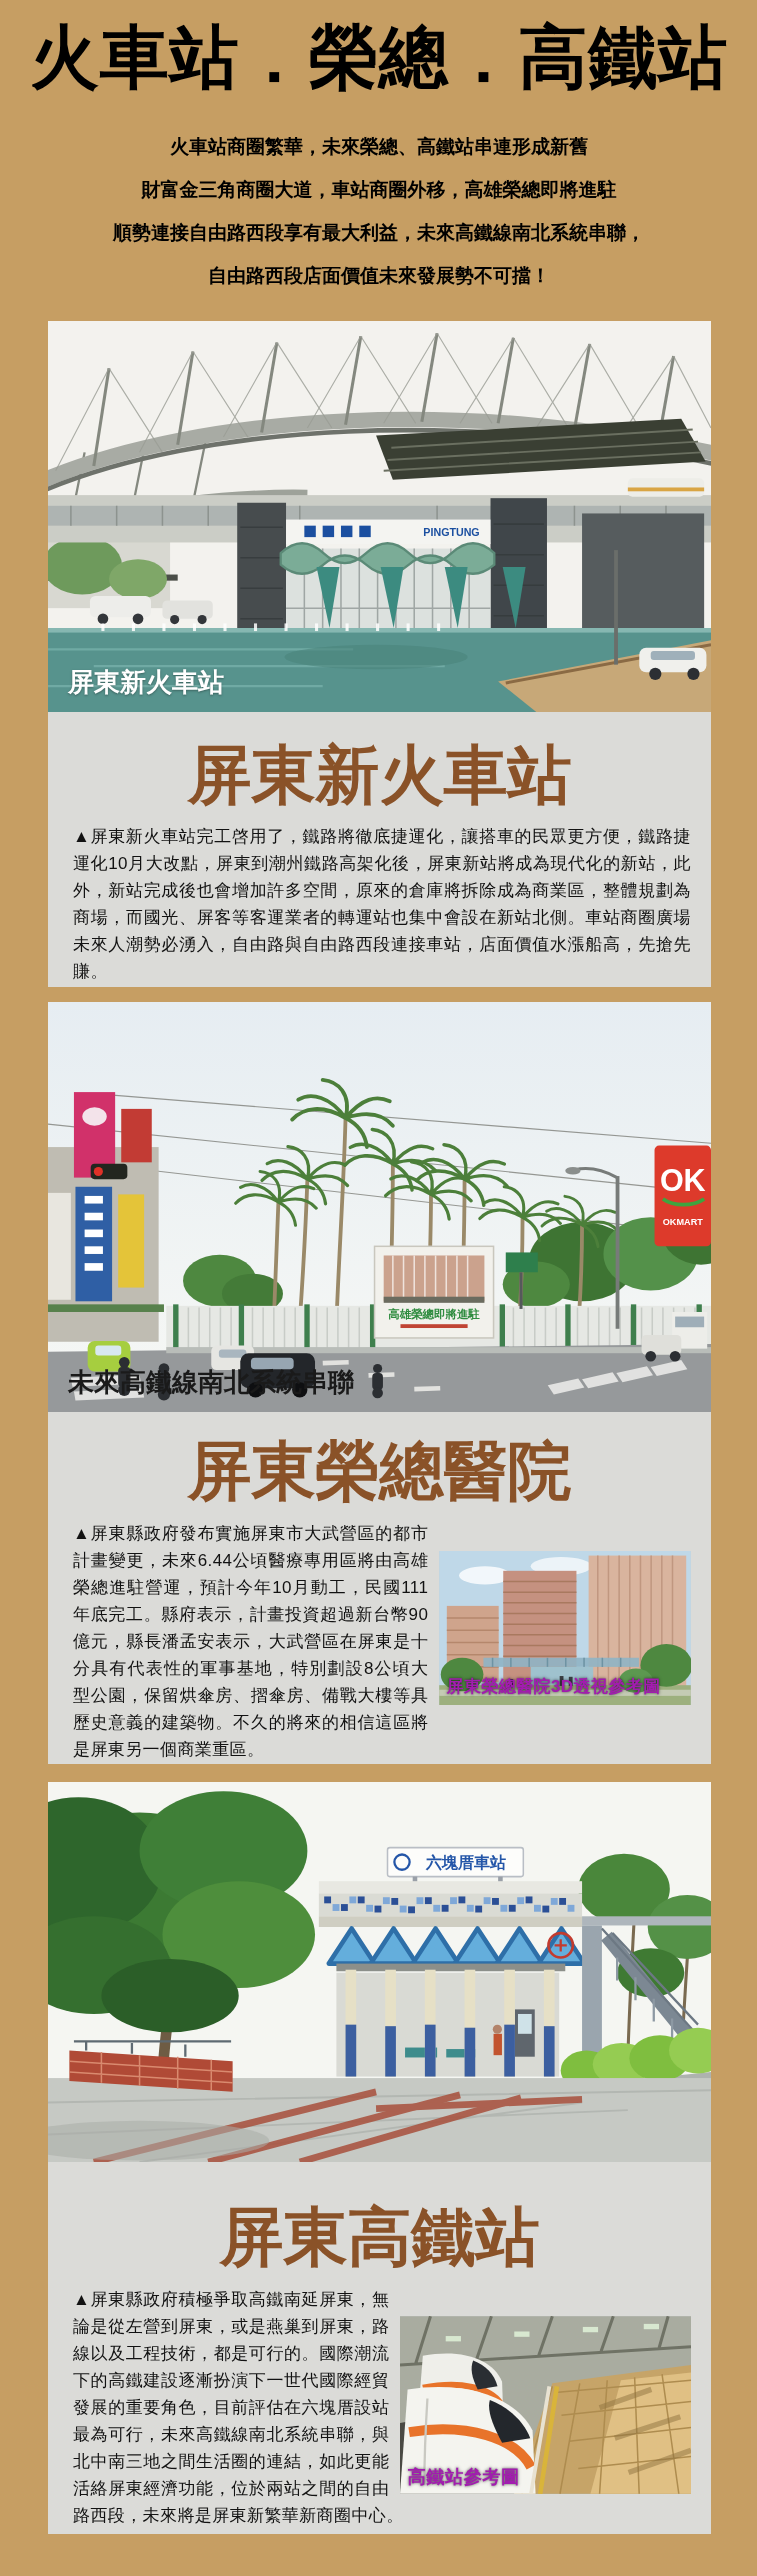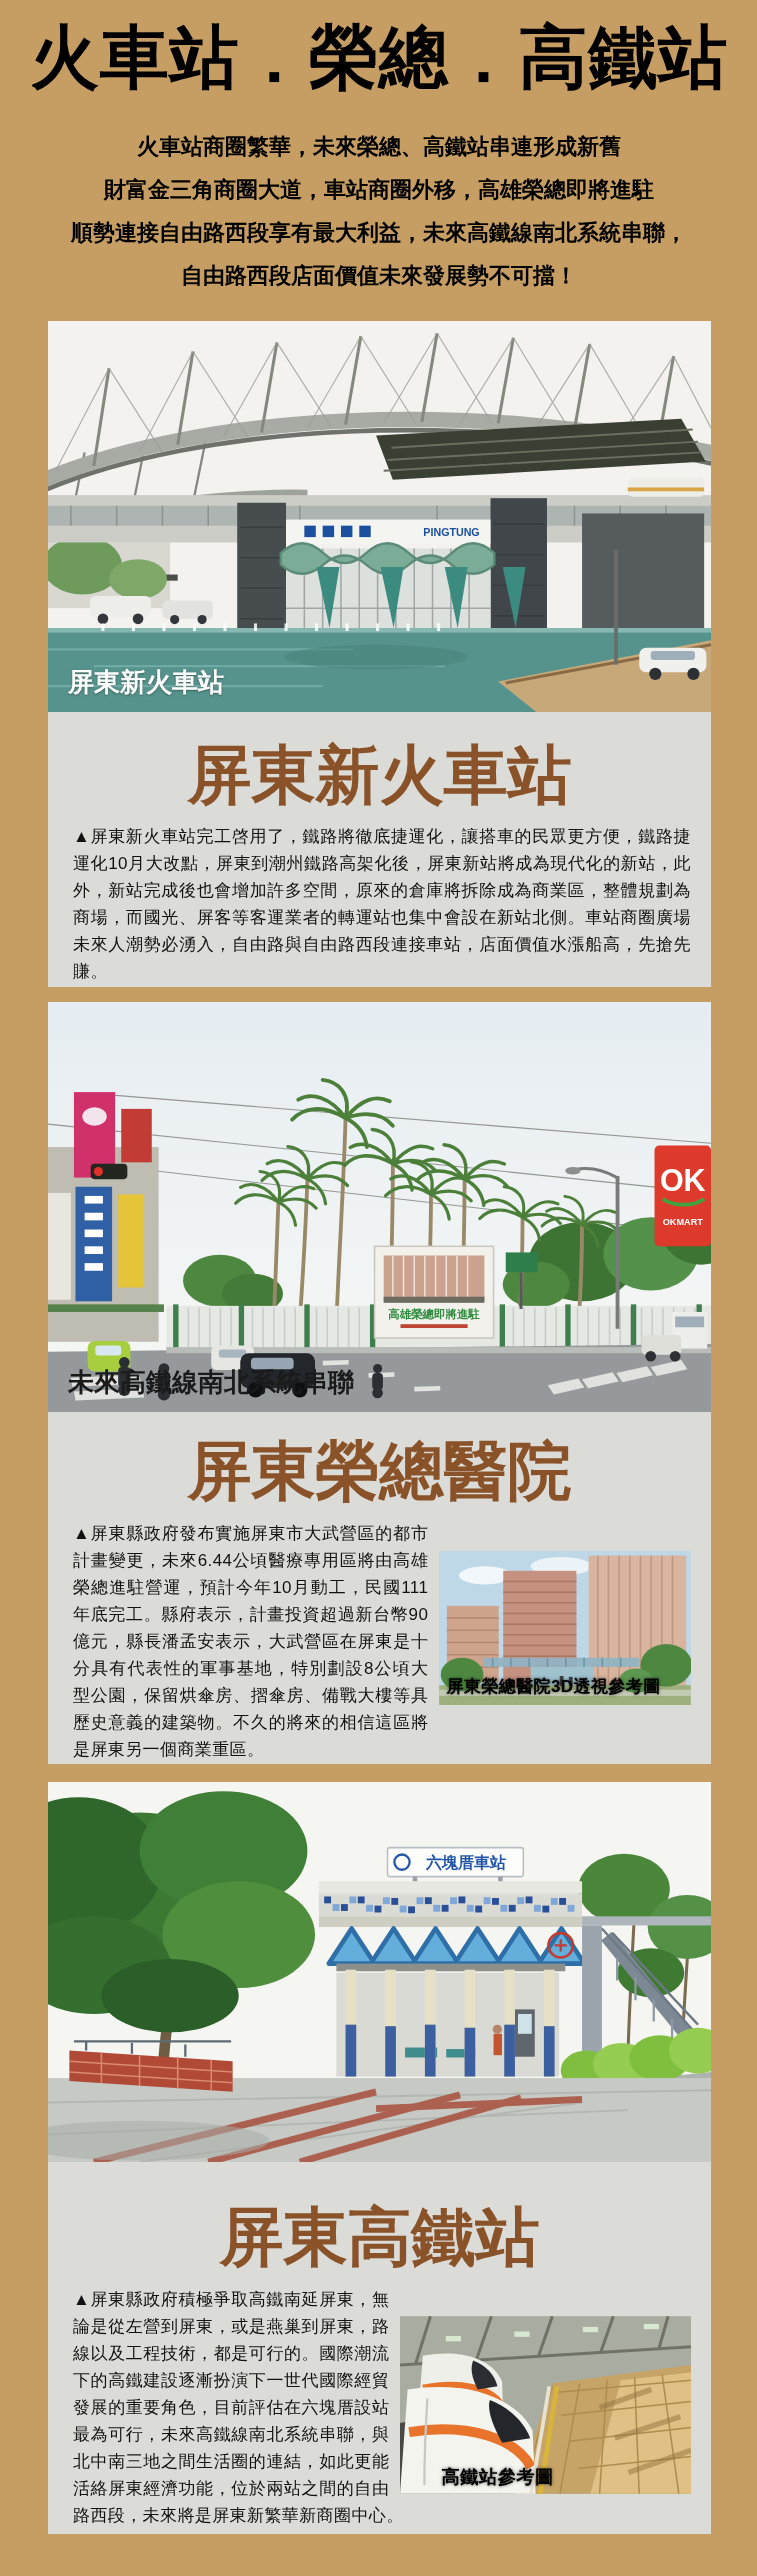--- a/index.html
+++ b/index.html
@@ -1,33 +1,33 @@
 <!DOCTYPE html>
 <html lang="zh-Hant" style="font-size:12.2px"><head>
 <meta charset="utf-8">
 <style>
   html,body{margin:0;padding:0;background:#C69E63;}
   .page{position:relative;width:758px;height:2576px;background:#C69E63;overflow:hidden;
         font-family:"Liberation Sans","DejaVu Sans",sans-serif;}
   .main-title{position:absolute;top:12.2px;left:0;width:100%;text-align:center;
         font-size:69px;font-weight:bold;color:#000000;letter-spacing:0.8px;white-space:nowrap;}
   .intro{position:absolute;top:125px;left:0;width:100%;text-align:center;color:#000000;
-        font-weight:bold;font-size:22px;line-height:43px;}
+        font-weight:bold;font-size:19px;line-height:43px;}
   .photo{position:absolute;left:48px;width:663px;overflow:hidden;background:#EFEFEC;}
   .photo svg{display:block;}
   .photo-caption{position:absolute;left:20px;bottom:12.2px;font-size:26px;font-weight:600;white-space:nowrap;}
   .cap-white{color:#FFFFFF;text-shadow:0 0.8px 2.3px rgba(0,0,0,.35);}
   .cap-dark{color:#1A1A1A;}
   .panel{position:absolute;left:48px;width:663px;background:#DBDBD8;}
   .sec-heading{text-align:center;font-size:64px;line-height:70px;font-weight:bold;color:#8A5228;margin:0;}
   .sec-body{margin:0;padding:13.7px 20px 0 25px;font-size:17px;line-height:27px;color:#121212;
         text-align:justify;letter-spacing:0.4px;}
   .inset{float:right;position:relative;margin:30.5px 0 6.1px 10.7px;background:#CCC;}
   .inset svg{display:block;}
-  .inset-caption{position:absolute;left:7.6px;bottom:4.6px;color:#000000;font-size:17px;font-weight:600;
+  .inset-caption{position:absolute;left:7.6px;bottom:4.6px;color:#a21caf;font-size:17px;font-weight:600;
         text-shadow:0 0 3.1px rgba(0,0,0,.7);white-space:nowrap;}
   .mt36{padding-top:27.5px;} .mt32{padding-top:24.4px;} .mt52{padding-top:40px;}
 </style>
 </head>
 <body>
 
 <div class="page">
 
   <div class="main-title">火車站．榮總．高鐵站</div>
   <div class="intro">
@@ -522,20 +522,20 @@
           <path d="M96 58 C112 64 124 76 128 92 L102 96 C94 80 92 68 96 58 Z" fill="#2A2E33"></path>
 
           <path d="M10 96 C86 84 152 106 174 150 L178 233 L0 233 Z" fill="#F4F4EF"></path>
           <path d="M12 152 C90 140 152 160 172 198" stroke="#E8732A" stroke-width="13" fill="none"></path>
           <path d="M118 110 C148 122 164 142 171 160 L134 166 C121 142 114 122 118 110 Z" fill="#23272C"></path>
           <path d="M36 108 C34 140 32 180 32 222" stroke="#C9C9C2" stroke-width="3" fill="none"></path>
 
           <path d="M196 92 L172 233" stroke="#E8E2D2" stroke-width="5" fill="none"></path>
           <path d="M206 92 L184 233" stroke="#D9B43A" stroke-width="6" fill="none"></path>
         </svg>
-        <span class="inset-caption" style="font-size:18.3px;margin-left:34px;">高鐵站參考圖</span>
+        <span class="inset-caption" style="font-size:18.3px;">高鐵站參考圖</span>
       </span>
       <span>▲屏東縣政府積極爭取高鐵南延屏東，無論是從左營到屏東，或是燕巢到屏東，路線以及工程技術，都是可行的。國際潮流下的高鐵建設逐漸扮演下一世代國際經貿發展的重要角色，目前評估在六塊厝設站最為可行，未來高鐵線南北系統串聯，與北中南三地之間生活圈的連結，如此更能活絡屏東經濟功能，位於兩站之間的自由路西段，未來將是屏東新繁華新商圈中心。</span>
     </p>
   </div>
 
 </div>
 
 
 </body></html>

